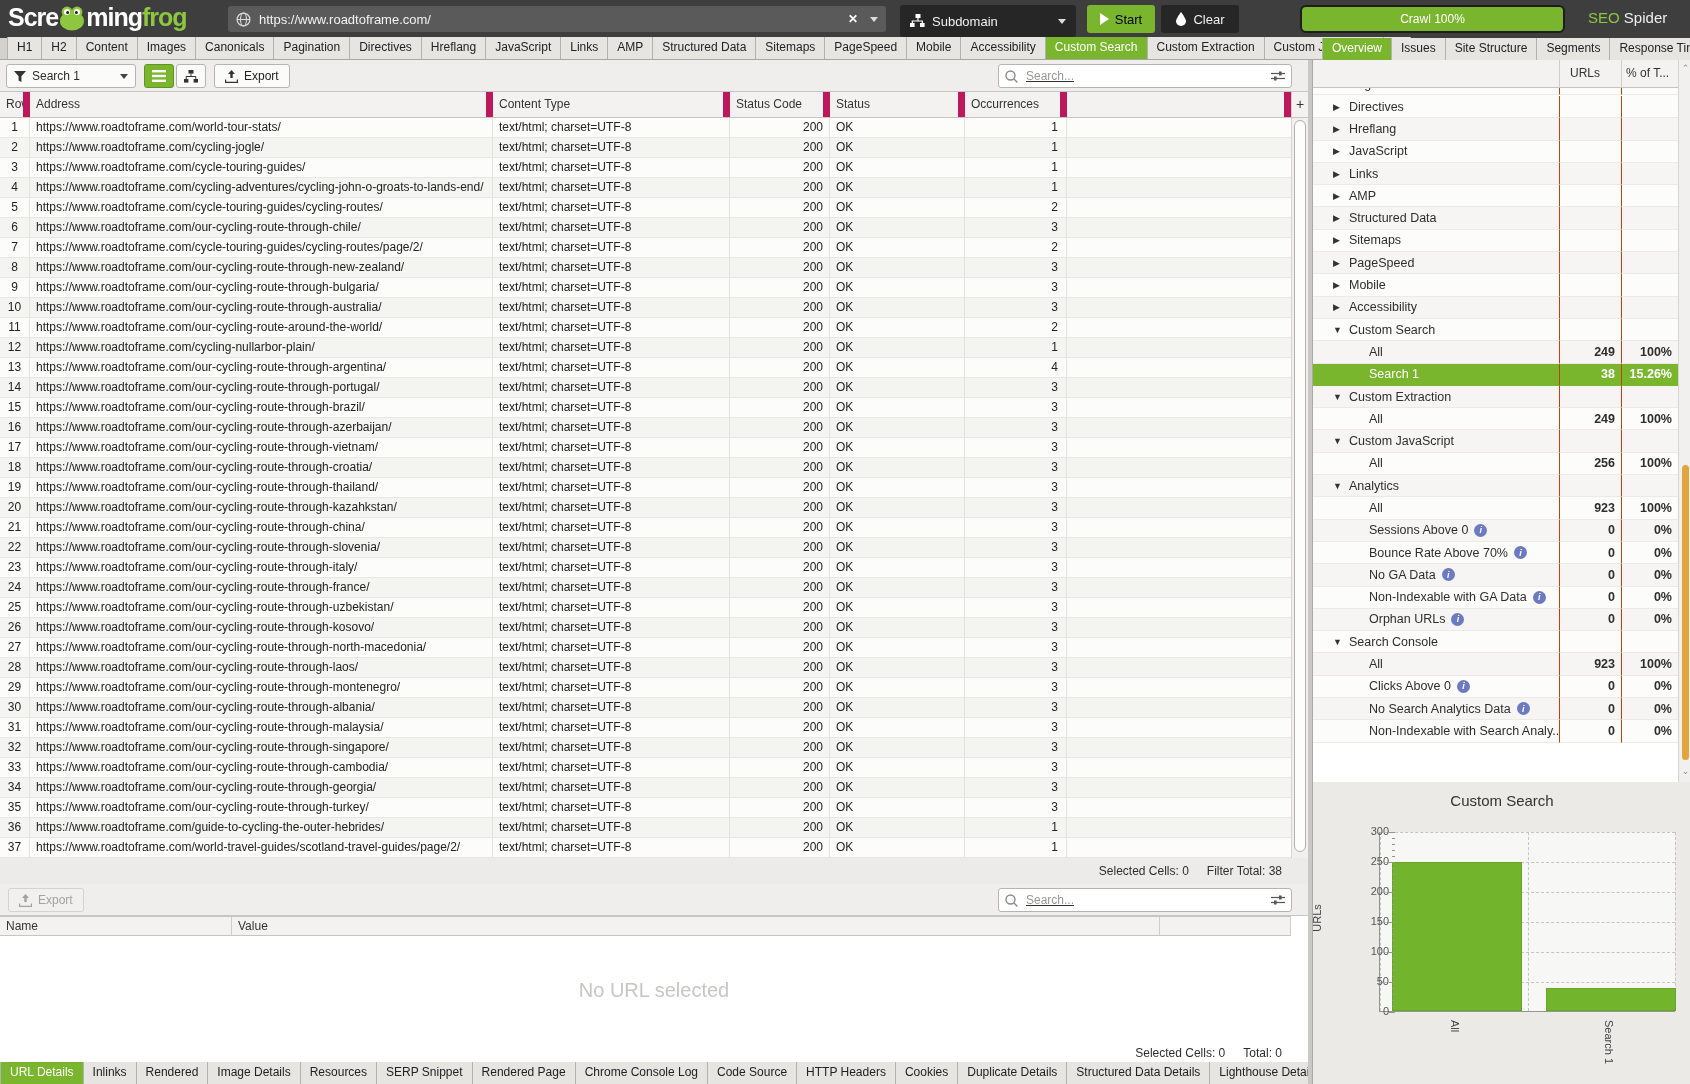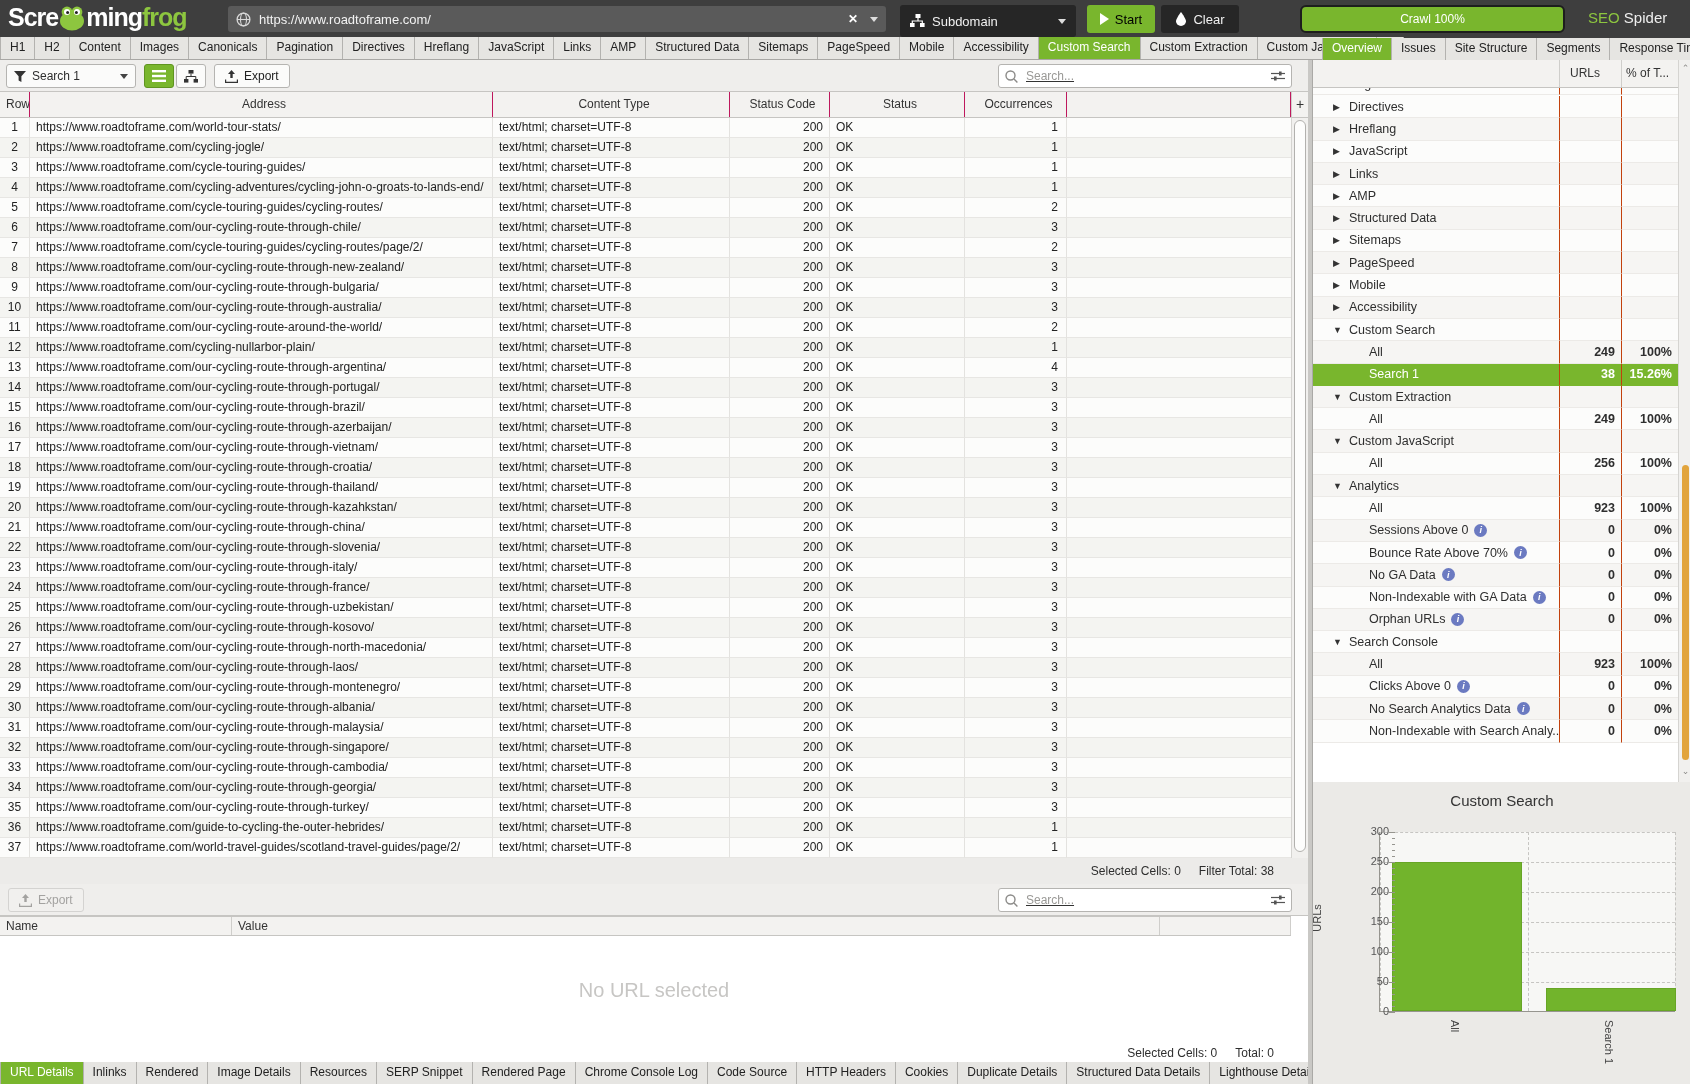--- a/index.html
+++ b/index.html
@@ -23,21 +23,21 @@
   #start-btn{left:1087px;width:68px;background:#79b62d;color:#000000;justify-content:center;gap:6px;}
   #clear-btn{left:1161px;width:78px;justify-content:center;gap:6px;}
   .play{width:0;height:0;border-top:6px solid transparent;border-bottom:6px solid transparent;border-left:9px solid #fff;}
   #crawlbar{left:1300px;top:5px;width:265px;height:28px;background:#222;border:2px solid #1d1d1d;border-radius:6px;overflow:hidden;}
   #crawlbar .fill{position:absolute;left:0;top:0;bottom:0;width:100%;background:#79b62d;}
   #crawlbar .lbl{position:absolute;left:0;right:0;top:5px;text-align:center;color:#fff;font-size:12px;}
   #seospider{left:1588px;top:9px;font-size:15px;}
   #seospider .seo{color:#8dc63f;} #seospider .sp{color:#eee;}
 
   
-  .tabstrip{background:#d3d2cf;border-bottom:1px solid #a8a7a4;display:flex;align-items:flex-end;}
+  .tabstrip{background:#d3d2cf;border-bottom:1px solid #a8a7a4;display:flex;align-items:flex-end;padding-left:7px;}
   #tabstrip{left:0;top:38px;width:1690px;height:22px;}
   .tab{height:22px;line-height:21px;padding:0 9px;background:#e6e5e2;border-right:1px solid #b3b2af;
        color:#222;white-space:nowrap;cursor:pointer;font-size:12px;}
   .tab:first-child{border-left:1px solid #b3b2af;}
   .tab.sel{background:#79b62d;color:#fff;}
   .morebtn{width:20px;height:17px;margin:0 0 2px 3px;background:#fdfdfc;border:1px solid #8f8e8b;border-radius:2px;
            display:flex;align-items:center;justify-content:center;cursor:pointer;}
   .morebtn .caret{border-top-color:#333;}
   #tabs-left{display:flex;align-items:flex-end;}
   #tabs-right{position:absolute;left:1322px;top:0;display:flex;align-items:flex-end;height:22px;}
@@ -59,39 +59,39 @@
        display:flex;align-items:center;padding:0 10px;gap:6px;cursor:pointer;color:#222;}
   #export-btn1{left:214px;}
   .search{position:absolute;top:4px;left:998px;width:294px;height:24px;background:#fff;border:1px solid #b5b4b1;
           border-radius:3px;display:flex;align-items:center;padding:0 6px;gap:6px;}
   .search input{flex:1;border:none;outline:none;font:12px "Liberation Sans",sans-serif;color:#333;background:transparent;text-decoration:underline;}
   .search input::placeholder{color:#9a9996;}
 
   
   .gridrow{display:grid;grid-template-columns:30px 463px 237px 100px 135px 102px 1fr;}
   #thead{position:absolute;top:32px;left:0;width:1291px;height:26px;background:#f3f2f0;border-bottom:1px solid #c6c5c2;}
-  #thead .hc{line-height:25px;padding-left:6px;border-right:1px solid #be185d;color:#333;overflow:hidden;white-space:nowrap;text-align:center;}
+  #thead .hc{line-height:25px;padding-left:6px;border-right:7px solid #be185d;color:#333;overflow:hidden;white-space:nowrap;}
   #corner-plus{position:absolute;left:1291px;top:32px;width:17px;height:26px;background:#f3f2f0;border-bottom:1px solid #c6c5c2;
                border-left:1px solid #cfcecb;text-align:center;line-height:24px;font-size:14px;color:#333;cursor:pointer;}
   #tbody{position:absolute;top:58px;left:0;width:1291px;height:740px;overflow:hidden;background:#fff;}
   .trow{height:20px;cursor:default;}
   .trow:nth-child(odd){background:#fcfcfb;}
   .trow:nth-child(even){background:#f4f4f1;}
   .trow .c{line-height:19px;border-bottom:1px solid #e7e6e3;border-right:1px solid #e3e2df;
            white-space:nowrap;overflow:hidden;font-size:12px;color:#222;}
   .c-row{text-align:center;color:#333;}
   .c-addr,.c-type,.c-status{padding-left:6px;}
   .c-code{text-align:right;padding-right:6px;}
   .c-occ{text-align:right;padding-right:8px;}
   .c-fill{border-right:none !important;}
   
   #vscroll{position:absolute;left:1291px;top:58px;width:17px;height:740px;background:#f1f0ee;border-left:1px solid #d5d4d1;}
   #vscroll .thumb{position:absolute;left:2px;right:2px;top:2px;height:732px;background:#fdfdfc;border:1px solid #b2b1ae;border-radius:7px;}
   .statusline{position:absolute;left:0;width:1308px;height:26px;background:#ecebe9;color:#2e2e2e;font-size:12px;
-              display:flex;justify-content:flex-end;align-items:center;gap:18px;padding-right:34px;}
+              display:flex;justify-content:flex-end;align-items:center;gap:18px;padding-right:26px;}
   #status1{top:798px;}
 
   
   #toolbar2{top:824px;}
   #export-btn2{left:8px;color:#a3a2a0;border-color:#d4d3d1;background:#f1f0ee;}
   #nvhead{position:absolute;top:856px;left:0;width:1291px;height:20px;background:#f3f2f0;border-top:1px solid #c6c5c2;
           border-bottom:1px solid #c6c5c2;display:grid;grid-template-columns:232px 928px 1fr;}
   #nvhead .hc{line-height:18px;padding-left:6px;border-right:1px solid #cfcecb;color:#333;}
   #nvbody{position:absolute;top:876px;left:0;width:1308px;height:108px;background:#fff;
           display:flex;align-items:center;justify-content:center;}

